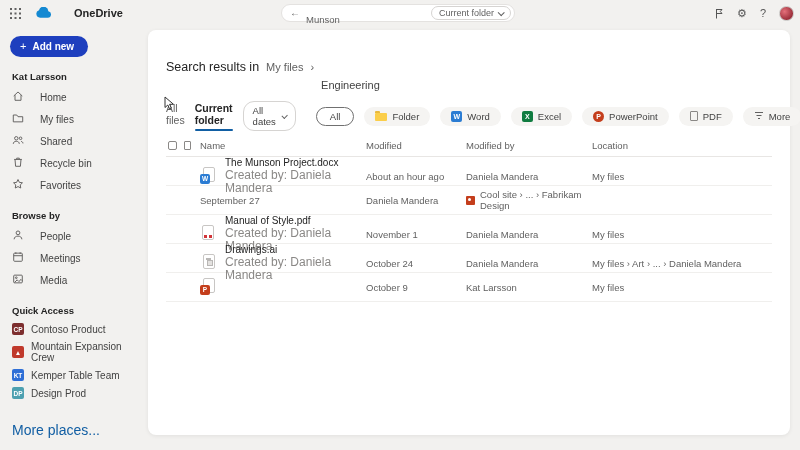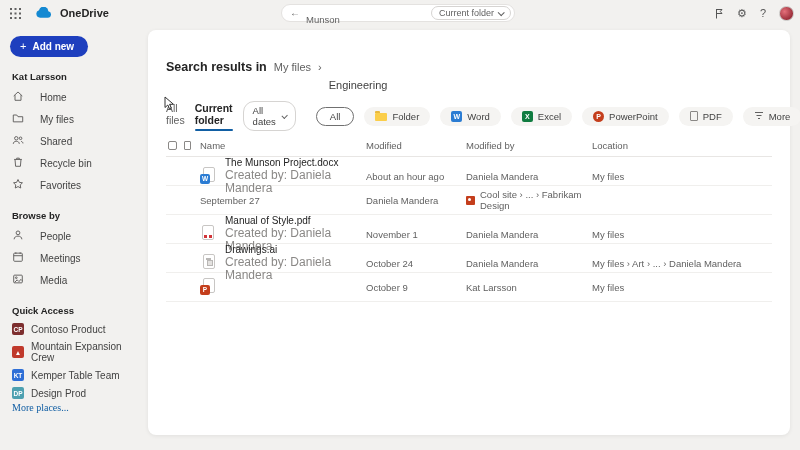--- a/index.html
+++ b/index.html
@@ -3,46 +3,46 @@
 <meta charset="utf-8">
 <style>
   * { margin:0; padding:0; box-sizing:border-box; }
   html,body { width:800px; height:450px; overflow:hidden; }
   body { font-family:"Liberation Sans", sans-serif; background:#f2f1ef; position:relative; color:#242424; }
 
   
   .topbar { position:absolute; top:0; left:0; right:0; height:26px; display:flex; align-items:center; padding:0 10px; }
   .tb-left { display:flex; align-items:center; gap:14px; }
   .waffle { display:inline-flex; cursor:pointer; }
-  .brand { display:flex; align-items:center; gap:8px; cursor:pointer; }
+  .brand { display:flex; align-items:center; gap:22px; cursor:pointer; }
   .brand-name { font-size:11px; font-weight:700; color:#242424; }
   .searchbar { position:absolute; left:281px; top:4px; width:234px; height:18px; background:#fff; border:1px solid #e4e2e0; border-radius:10px; display:flex; align-items:center; padding:0 3px 0 8px; gap:6px; }
   .back-ic { font-size:10px; color:#616161; line-height:1; cursor:pointer; }
   .search-val { flex:1; font-size:9.5px; color:#616161;margin-top:12px; }
   .scope-pill { display:flex; align-items:center; gap:4px; border:1px solid #d6d4d2; background:#fff; border-radius:9px; padding:1px 7px; font-size:9px; color:#616161; cursor:pointer; }
   .tb-right { position:absolute; right:6px; top:0; height:26px; display:flex; align-items:center; gap:13px; }
   .tbi { color:#555; font-size:11px; line-height:1; cursor:pointer; display:inline-flex; }
   .avatar { width:15px; height:15px; border-radius:50%; background:radial-gradient(circle at 35% 35%, #e4707a, #9c2f3a 70%); border:1px solid #c9c7c5; cursor:pointer; }
   .chev { width:5px; height:5px; border-right:1px solid #616161; border-bottom:1px solid #616161; transform:rotate(45deg) translateY(-1px); display:inline-block; }
 
   
   .sidebar { position:absolute; top:26px; left:0; width:148px; bottom:0; padding:10px 10px 0 10px; }
   .add-new { display:inline-flex; align-items:center; gap:6px; background:#1e3fbe; color:#fff; border:none; border-radius:12px; padding:5px 14px 5px 10px; font-size:10px; font-weight:600; cursor:pointer; font-family:inherit; }
   .add-plus { font-size:11px; font-weight:400; line-height:1; }
   .side-sec { font-size:9.5px; font-weight:700; color:#242424; margin:14px 0 4px 2px; }
   .nav-item { display:flex; align-items:center; gap:16px; padding:4px 2px; font-size:10px; color:#424242; cursor:pointer; border-radius:4px; }
   .nav-item svg { flex:none; }
   .qa-item { display:flex; align-items:center; gap:7px; padding:3px 2px; font-size:10px; color:#424242; cursor:pointer; }
   .qa-ic { width:12px; height:12px; border-radius:2px; color:#fff; font-size:6.5px; font-weight:700; display:inline-flex; align-items:center; justify-content:center; flex:none; }
-  .more-places { font-size:10px; color:#115ea3; margin:0 0 0 2px; cursor:pointer;font-family:Liberation Serif, serif; }
+  .more-places { font-size:14px; color:#115ea3; margin:20px 0 0 2px; cursor:pointer; }
 
   
   .card { position:absolute; left:148px; right:10px; top:30px; bottom:15px; background:#fff; border-radius:8px; box-shadow:0 1px 4px rgba(0,0,0,.07); padding:13px 18px; }
   .bc-row { display:flex; align-items:center; gap:7px; }
-  .bc-title { font-size:12.5px; font-weight:700; color:#242424; }
+  .bc-title { font-size:12.5px; font-weight:400; color:#242424; }
   .bc-link { font-size:11px; color:#616161; cursor:pointer; }
   .bc-sep { font-size:11px; color:#616161; }
   .bc-current { font-size:11px; color:#424242; cursor:pointer;margin-top:36px; }
 
   .filters-row { display:flex; align-items:center; gap:10px; margin-top:14px; height:22px; }
   .tab { font-size:10.5px; color:#616161; cursor:pointer; padding-bottom:5px; position:relative; }
   .tab.active { color:#242424; font-weight:700; }
   .tab.active::after { content:""; position:absolute; left:0; right:0; bottom:0; height:2px; background:#115ea3; border-radius:2px; }
   .dates-pill { display:flex; align-items:center; gap:5px; border:1px solid #d6d4d2; border-radius:11px; padding:3px 9px; font-size:9.5px; color:#424242; cursor:pointer; background:#fff; }
   .vdiv { width:1px; height:16px; background:#e4e2e0; }

